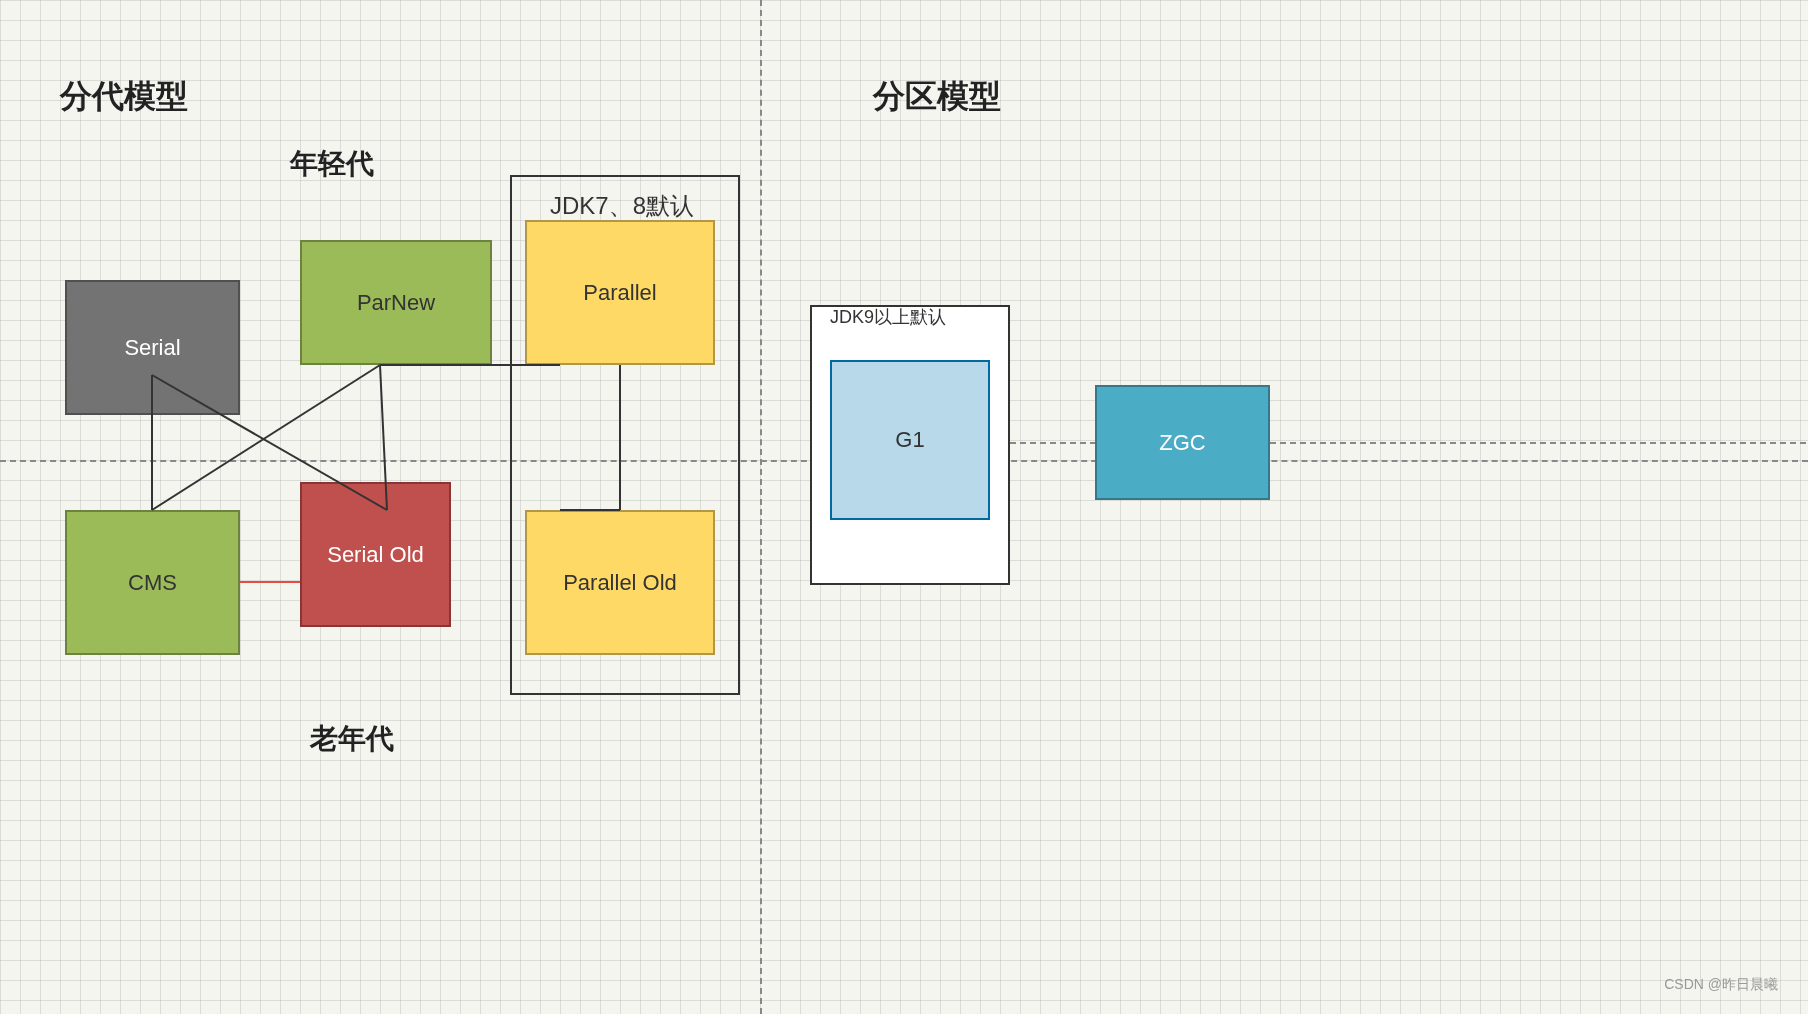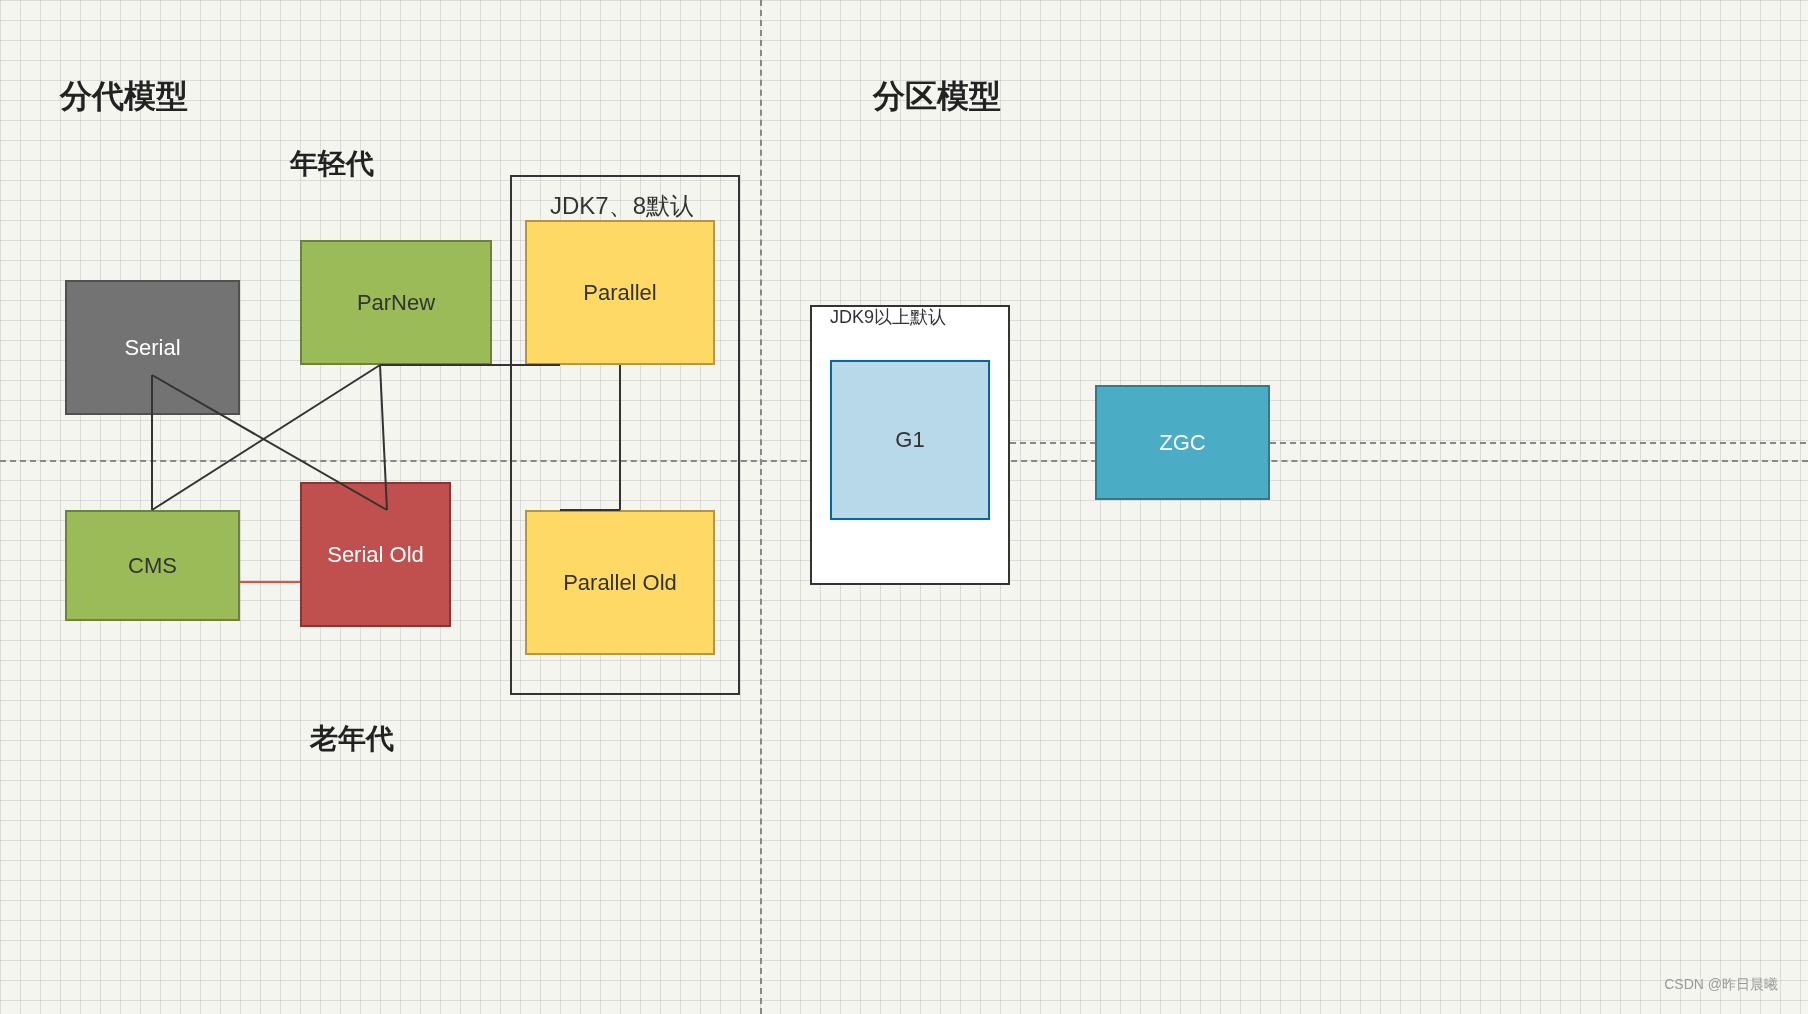--- a/index.html
+++ b/index.html
@@ -95,21 +95,21 @@
       height: 125px;
       background-color: #9bbb59;
       color: #333;
     }
 
     
     #box-cms {
       top: 510px;
       left: 65px;
       width: 175px;
-      height: 111px;
+      height: 145px;
       background-color: #9bbb59;
       color: #333;
     }
 
     
     #box-serial-old {
       top: 482px;
       left: 300px;
       width: 151px;
       height: 145px;

